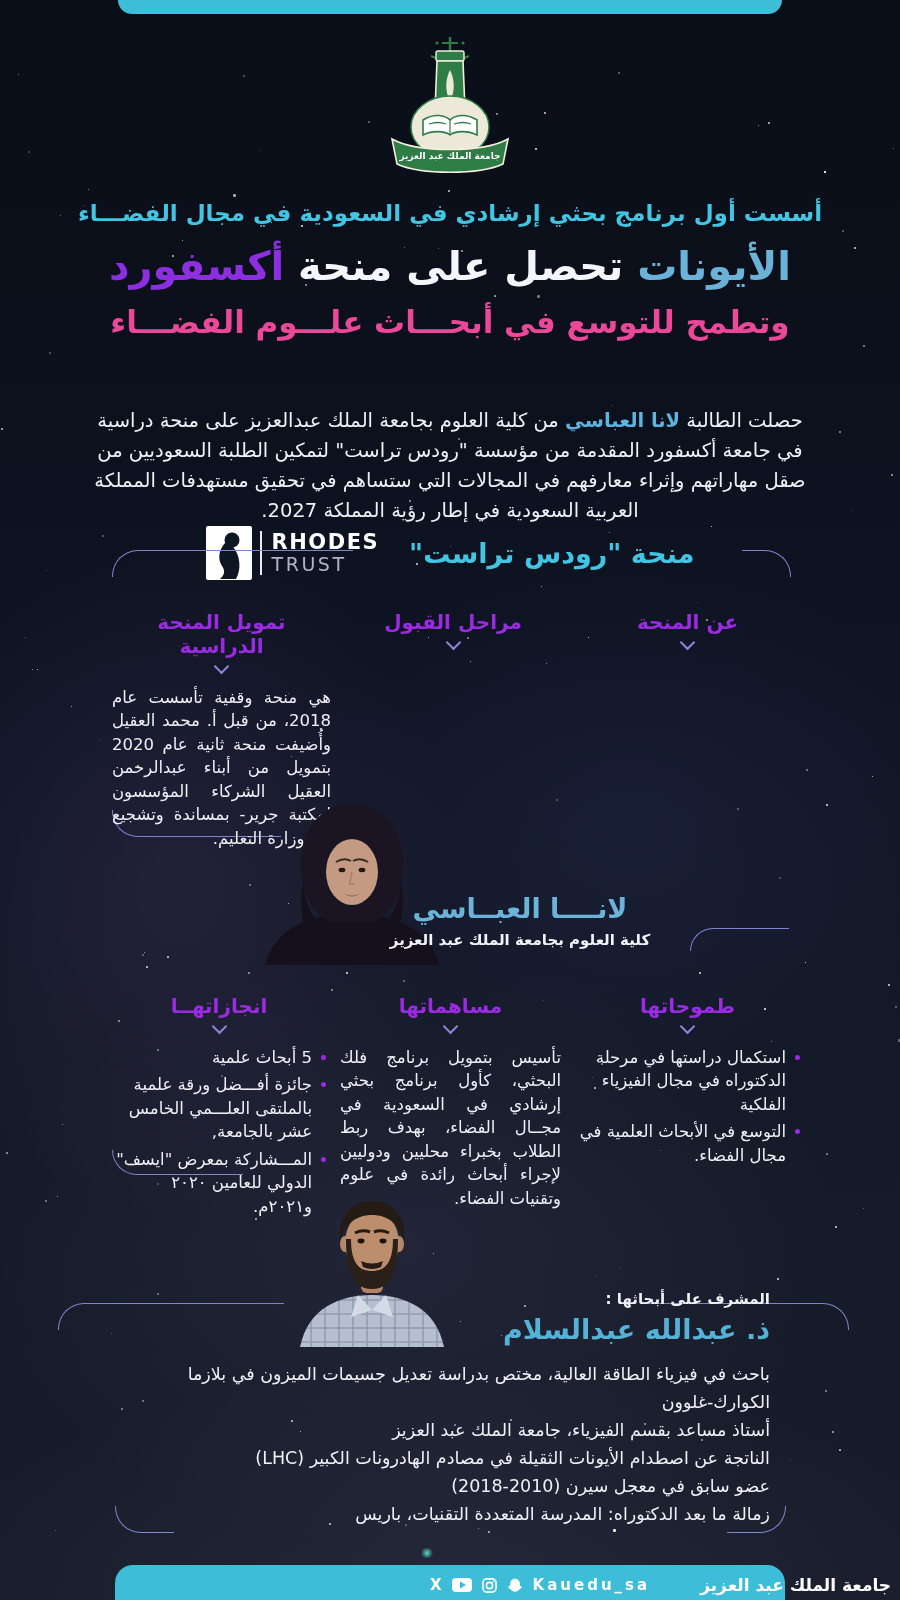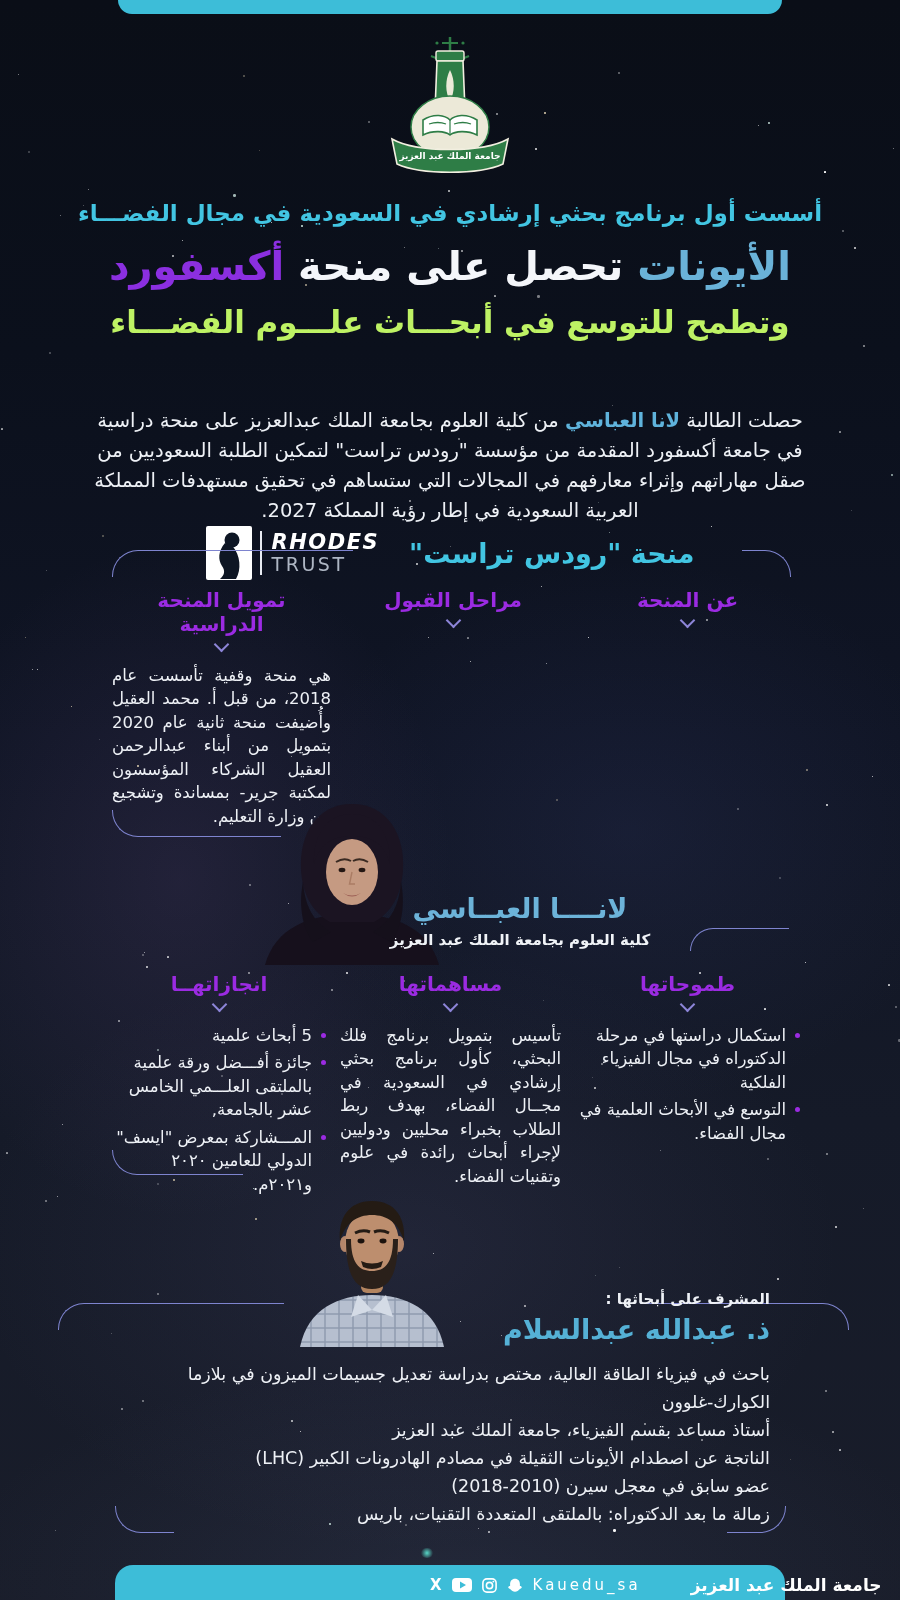--- a/index.html
+++ b/index.html
@@ -26,39 +26,39 @@
   .top-bar{position:absolute;left:118px;top:0;width:664px;height:14px;
     background:#3dbdd8;border-radius:0 0 14px 14px;}
 
   .kau-logo{position:absolute;left:375px;top:34px;width:150px;height:142px;}
 
   .headline{position:absolute;left:60px;top:200px;width:780px;text-align:center;}
   .hl1{font-size:23px;font-weight:700;color:#42c5e2;margin:0 0 18px 0;}
   .hl2{font-size:40px;font-weight:800;color:#f4f6fa;margin:0 0 16px 0;line-height:1.1;}
   .hl2 .name{color:#6ab2d8;}
   .hl2 .oxford{color:#8b2fe0;}
-  .hl3{font-size:31px;font-weight:800;color:#bef264;margin:2px;}
+  .hl3{font-size:31px;font-weight:800;color:#ec4899;margin:2px;}
 
   .intro{position:absolute;left:85px;top:386px;width:730px;
     font-size:19.5px;line-height:1.55;text-align:center;font-weight:500;color:#eef1f6;}
   .intro .hl-name{color:#5fb3dc;font-weight:700;}
 
   .rhodes-header{position:absolute;left:105px;top:522px;width:690px;height:62px;
     display:flex;direction:ltr;align-items:center;justify-content:center;gap:30px;}
   .rhodes-logo{display:flex;align-items:center;gap:0;}
   .rhodes-wordmark{display:flex;flex-direction:column;margin-left:10px;line-height:1;}
-  .rhodes-l1{font-size:21px;font-weight:700;color:#fff;letter-spacing:1.5px;font-style:italic;}
+  .rhodes-l1{font-size:21px;font-weight:700;color:#fff;letter-spacing:1.5px;}
   .rhodes-l2{font-size:19px;font-weight:400;color:#aeb6c4;letter-spacing:2.5px;margin-top:2px;}
   .rhodes-divider{width:2px;height:44px;background:#e8ebf2;margin-left:8px;}
   .rhodes-title{font-size:27px;font-weight:800;color:#42c5e2;direction:rtl;}
 
   .cols{position:absolute;left:100px;width:700px;display:grid;column-gap:14px;}
   .rhodes-cols{top:588px;grid-template-columns:225px 216px 219px;}
   .student-cols{top:972px;grid-template-columns:225px 221px 214px;}
-  .col{min-width:0;}
+  .col{min-width:0;margin-top:22px;}
   .col-title{font-size:20px;font-weight:800;color:#9b2be2;text-align:center;margin:0 0 3px 0;}
   .chev{display:block;width:9px;height:9px;border-left:2px solid #8d85d8;border-bottom:2px solid #8d85d8;
     transform:rotate(-45deg);margin:2px auto 14px auto;}
   .col-body{font-size:16.5px;line-height:1.42;color:#eef1f6;}
   .col-body p{margin:0 0 4px 0;}
   .col-body .just{text-align:justify;}
   .bullet-item{display:flex;gap:9px;margin:0 0 4px 0;}
   .bullet-item .dot{flex:0 0 auto;width:5px;height:5px;border-radius:50%;background:#9b2be2;margin-top:9px;}
 
   .student-head{position:absolute;left:350px;top:893px;width:340px;text-align:center;}
@@ -81,21 +81,21 @@
   .b-tl{border-top-width:1.5px;border-left-width:1.5px;border-top-left-radius:26px;}
   .b-tr{border-top-width:1.5px;border-right-width:1.5px;border-top-right-radius:26px;}
   .b-bl{border-bottom-width:1.5px;border-left-width:1.5px;border-bottom-left-radius:26px;}
   .b-br{border-bottom-width:1.5px;border-right-width:1.5px;border-bottom-right-radius:26px;}
 
   .footer-bar{position:absolute;left:115px;top:1565px;width:670px;height:40px;
     background:#3dbdd8;border-radius:18px 18px 0 0;
     display:flex;direction:ltr;align-items:center;padding-left:315px;gap:50px;box-sizing:border-box;}
   .social-group{display:flex;direction:ltr;align-items:center;gap:10px;}
   .x-glyph{font-size:15px;font-weight:700;color:#fff;font-family:"DejaVu Sans",sans-serif;}
-  .handle{font-size:15px;font-weight:400;color:#fff;letter-spacing:3px;direction:ltr;}
+  .handle{font-size:15px;font-weight:700;color:#fff;letter-spacing:3px;direction:ltr;}
   .footer-univ{font-size:17px;font-weight:700;color:#fff;white-space:nowrap;}
 </style>
 </head>
 <body>
 
 <div class="nebula"></div>
 <div class="stars" id="stars">
     <i style="left: 488px; top: 1531px; width: 1.8px; height: 1.8px; opacity: 0.75;"></i>
     <i style="left: 824px; top: 171px; width: 1.7px; height: 1.7px; opacity: 1;"></i>
     <i style="left: 893px; top: 148px; width: 1.1px; height: 1.1px; opacity: 0.54;"></i>
@@ -410,21 +410,21 @@
 
 <div class="supervisor-head">
   <p class="sup-label">المشرف على أبحاثها :</p>
   <p class="sup-name">ذ. عبدالله عبدالسلام</p>
 </div>
 <div class="supervisor-bio">
   <p>باحث في فيزياء الطاقة العالية، مختص بدراسة تعديل جسيمات الميزون في بلازما الكوارك-غلوون</p>
   <p>أستاذ مساعد بقسم الفيزياء، جامعة الملك عبد العزيز</p>
   <p>الناتجة عن اصطدام الأيونات الثقيلة في مصادم الهادرونات الكبير (LHC)</p>
   <p>عضو سابق في معجل سيرن (2010-2018)</p>
-  <p>زمالة ما بعد الدكتوراه: بالملتقى المتعددة التقنيات، باريس</p>
+  <p>زمالة ما بعد الدكتوراه: المدرسة المتعددة التقنيات، باريس</p>
 </div>
 
 <div class="footer-bar">
   <div class="social-group">
     <span class="x-glyph">X</span>
     <svg width="20" height="14" viewBox="0 0 20 14">
       <rect width="20" height="14" rx="4" fill="#ffffff"></rect>
       <path d="M8 3.6 L14 7 L8 10.4 Z" fill="#3dbdd8"></path>
     </svg>
     <svg width="15" height="15" viewBox="0 0 15 15">

